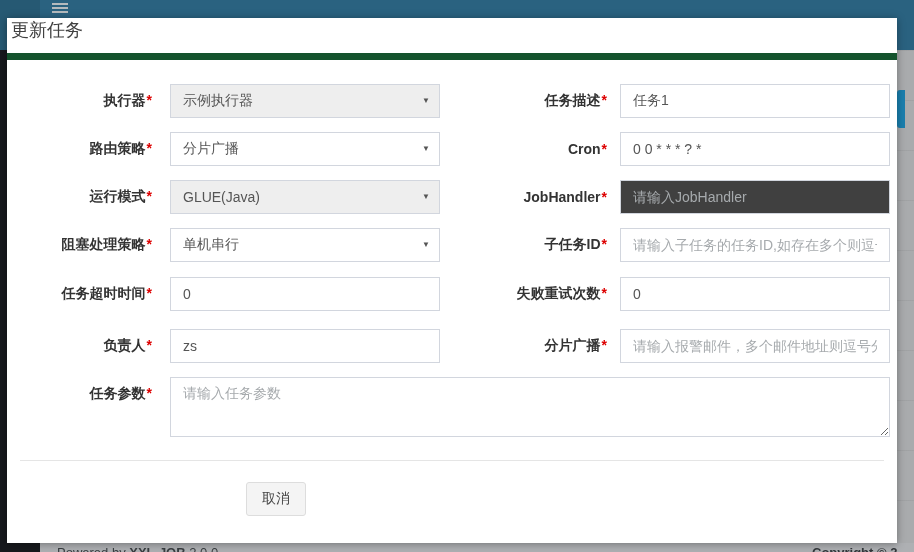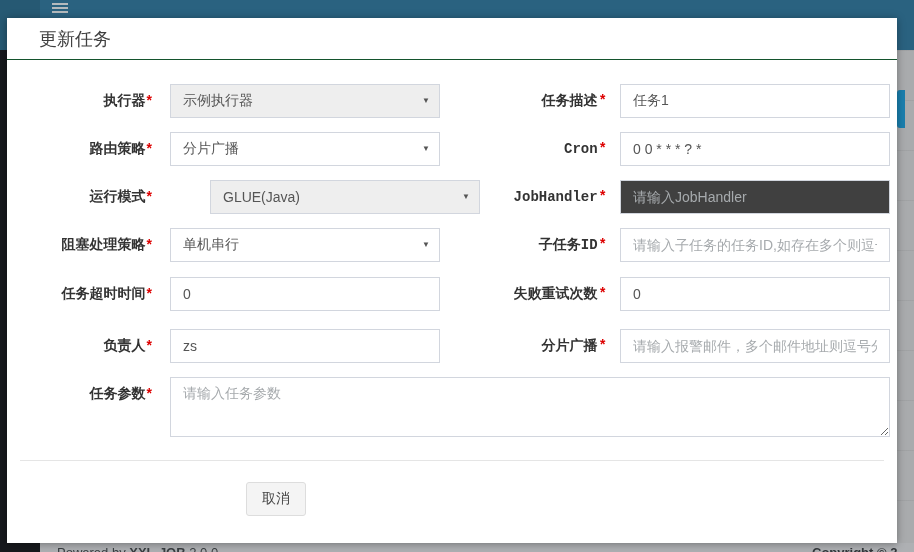--- a/index.html
+++ b/index.html
@@ -17,28 +17,28 @@
   .peek-btn { position:absolute; left:897px; top:90px; width:8px; height:38px; background:#1a7fae; border-radius:3px 0 0 3px; }
   .page-footer { position:absolute; left:40px; top:543px; width:874px; height:20px; background:#aeb0b3;
                  font-size:13px; color:#3a3e42; }
   .powered { position:absolute; left:17px; top:2px; white-space:nowrap; }
   .copyright { position:absolute; left:772px; top:2px; white-space:nowrap; font-weight:bold; color:#33373b; }
   .bold { font-weight:bold; }
 
   
   .modal { position:absolute; left:7px; top:18px; width:890px; height:525px; background:#fff;
            box-shadow:0 1px 8px rgba(0,0,0,0.35); }
-  .modal-header { height:42px; border-bottom:1px solid #14532d; display:flex; align-items:center; padding-left:32px; }
+  .modal-header { height:42px; border-bottom:7px solid #14532d; display:flex; align-items:flex-start; padding-left:4px; }
   .modal-title { font-size:18px; color:#404040; }
 
   .fld { position:absolute; display:flex; align-items:center; height:34px; }
   .lbl { font-weight:bold; font-size:14px; color:#333; text-align:right; white-space:nowrap; }
   .req { color:#dd0000; margin-left:1px; }
   .col-l { left:0; } .col-l .lbl { width:145px; } .col-l .ctl { margin-left:18px; }
-  .col-r { left:450px; } .col-r .lbl { width:150px;font-family:Liberation Mono, monospace; } .col-r .ctl { margin-left:13px; }
+  .col-r { left:450px; } .col-r .lbl { width:150px; } .col-r .ctl { margin-left:13px; }
 
   .ctl { width:270px; height:34px; }
   input.tb, .selectbox, textarea.ta {
       border:1px solid #d2d6de; background:#fff; font-size:14px; color:#555;
       font-family:"Liberation Sans", sans-serif; border-radius:0; }
   input.tb { width:270px; height:34px; padding:0 12px; outline:none; }
   input.tb::placeholder, textarea.ta::placeholder { color:#a6aaad; }
   input.tb:disabled { background:#404040; color:#8a8d90; }
   .selectbox { position:relative; display:flex; align-items:center; width:270px; height:34px;
                padding:0 26px 0 12px; cursor:pointer; }
@@ -95,21 +95,21 @@
     <div class="ctl selectbox">
       <span>分片广播</span>
       <span class="caret">▼</span>
     </div>
   </div>
   <div class="fld col-r" style="top:114px;justify-content:space-between;">
     <span class="lbl"><span>Cron</span><span class="req">*</span></span>
     <input class="ctl tb" type="text" value="0 0 * * * ? *" style="">
   </div>
 
-  <div class="fld col-l" style="top:162px;gap:40px;">
+  <div class="fld col-l" style="top:162px;">
     <span class="lbl"><span>运行模式</span><span class="req">*</span></span>
     <div class="ctl selectbox disabled">
       <span>GLUE(Java)</span>
       <span class="caret">▼</span>
     </div>
   </div>
   <div class="fld col-r" style="top:162px;">
     <span class="lbl"><span>JobHandler</span><span class="req">*</span></span>
     <input class="ctl tb" type="text" disabled="" placeholder="请输入JobHandler" style="">
   </div>

